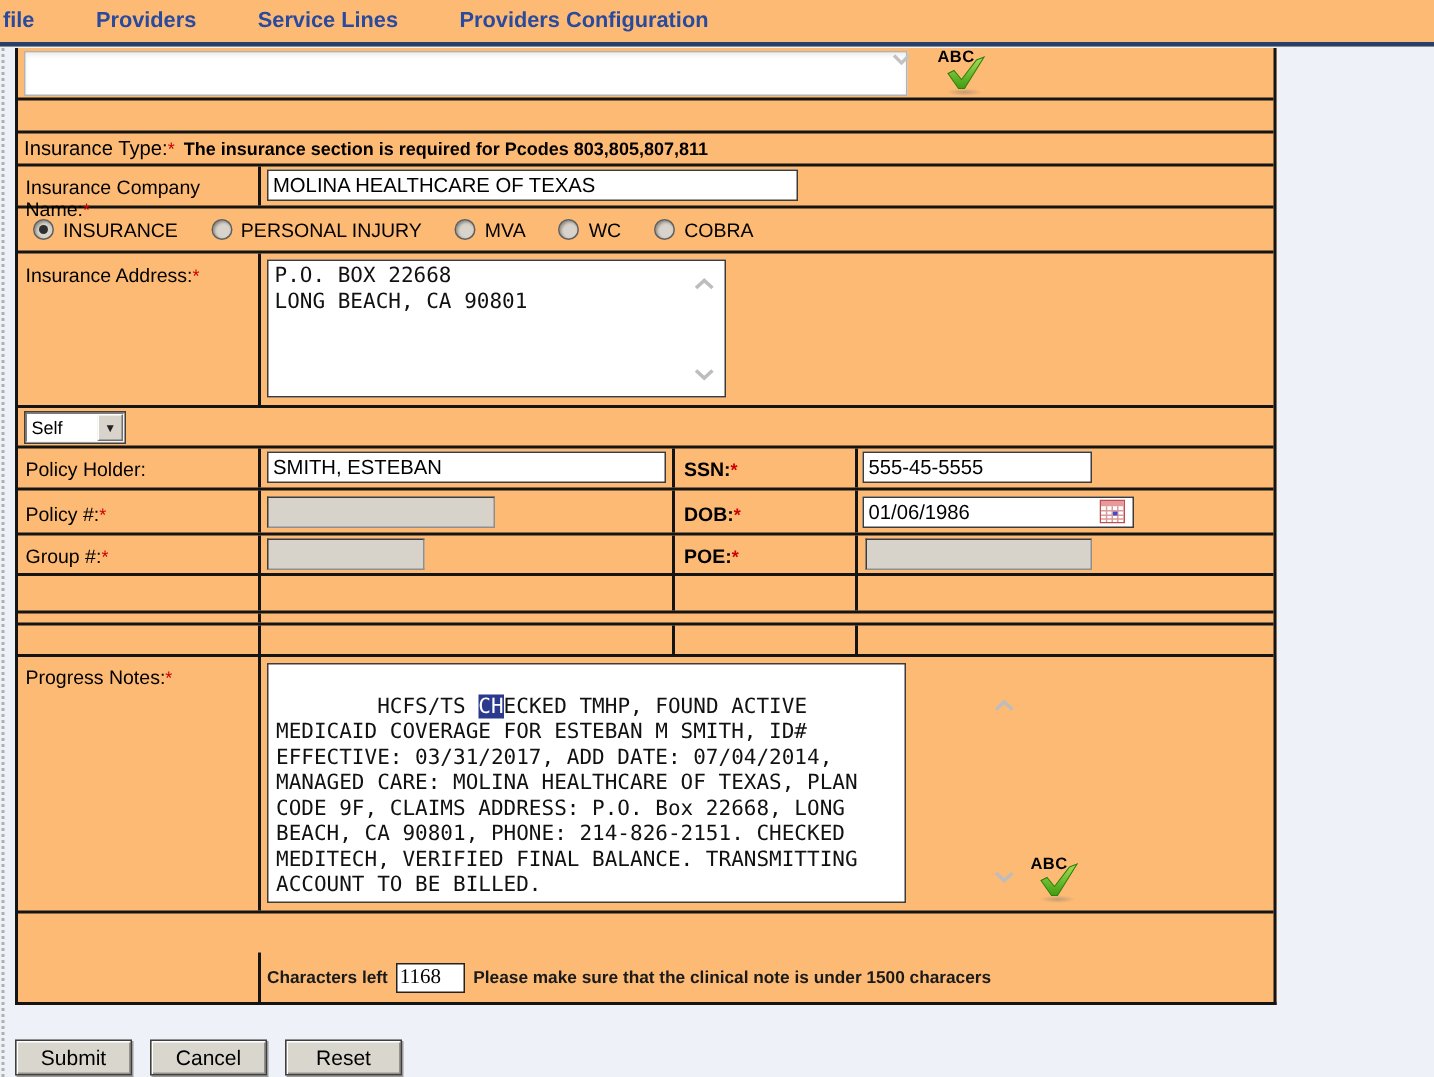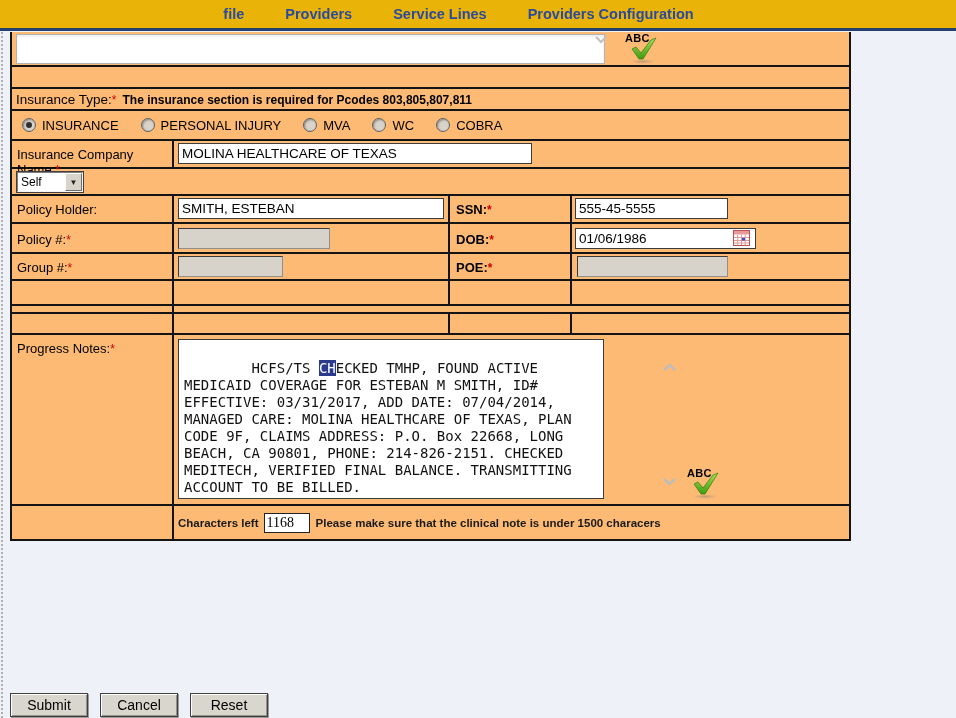--- a/index.html
+++ b/index.html
@@ -7,26 +7,25 @@
   body {
     background: #eef1f7;
     font-family: "Liberation Sans", sans-serif;
     position: relative;
     overflow: hidden;
     color: #000;
   }
   
   .nav {
     height: 31px;
-    background: #eab308;
+    background: #fdba74;
     border-bottom: 3px solid #24416e;
     display: flex;
     align-items: center;
     padding-left: 2px;
-    justify-content: center;
   }
   .nav-item {
     color: #2a4a9e;
     font-weight: bold;
     font-size: 14.5px;
     text-decoration: none;
     margin-right: 41px;
     white-space: nowrap;
     cursor: pointer;
   }
@@ -36,21 +35,21 @@
   }
   
   .maintable {
     position: absolute; left: 10px; top: 32px; width: 841px;
     border-left: 2px solid #141414;
     border-right: 2px solid #141414;
     border-bottom: 2px solid #141414;
     background: #fdba74;
   }
   .row { display: flex; border-bottom: 2px solid #141414; position: relative; }
-  .row:last-child { border-bottom: none; }
+  .row:last-child { border-bottom: none; margin-top: 26px; }
   .lblcell { width: 162px; border-right: 2px solid #141414; padding: 4px 2px 0 5px; font-size: 13px; }
   .c2 { width: 276px; border-right: 2px solid #141414; position: relative; }
   .c3 { width: 122px; border-right: 2px solid #141414; padding: 6px 0 0 6px; font-size: 13px; font-weight: bold; }
   .c4 { flex: 1; position: relative; }
   .wide { flex: 1; position: relative; }
   .req { color: #cc0000; font-size: 12px; }
   .sec-label { font-size: 13.5px; }
   .sec-note { font-size: 12px; font-weight: bold; margin-left: 6px; }
   
   .txt {
@@ -169,55 +168,74 @@
   <div class="row" style="height:22px">
     <div class="wide"></div>
   </div>
 
   <div class="row" style="height:22px;align-items:center">
     <div class="wide" style="padding-left:4px">
       <span class="sec-label">Insurance Type:</span><span class="req">*</span><span class="sec-note">The insurance section is required for Pcodes 803,805,807,811</span>
     </div>
   </div>
 
-  <div class="row" style="height:30px">
-    <div class="wide radio-grp">
-      <span class="radio-opt">
-        <span class="radio sel-on"></span>
-        <span>INSURANCE</span>
-      </span>
-      <span class="radio-opt">
-        <span class="radio"></span>
-        <span>PERSONAL INJURY</span>
-      </span>
-      <span class="radio-opt">
-        <span class="radio"></span>
-        <span>MVA</span>
-      </span>
-      <span class="radio-opt">
-        <span class="radio"></span>
-        <span>WC</span>
-      </span>
-      <span class="radio-opt">
-        <span class="radio"></span>
-        <span>COBRA</span>
-      </span>
-    </div>
-  </div>
-
   <div class="row" style="height:28px">
     <div class="lblcell" style="padding-top:6px">
       <span>Insurance Company Name:</span><span class="req">*</span>
     </div>
     <div class="wide">
       <input class="txt" style="margin: 2px 0px 0px 4px; width: 354px;" type="text" value="MOLINA HEALTHCARE OF TEXAS">
     </div>
   </div>
 
-
+  <div class="row" style="height:30px">
+    <div class="wide radio-grp">
+      <span class="radio-opt">
+        <span class="radio sel-on"></span>
+        <span>INSURANCE</span>
+      </span>
+      <span class="radio-opt">
+        <span class="radio"></span>
+        <span>PERSONAL INJURY</span>
+      </span>
+      <span class="radio-opt">
+        <span class="radio"></span>
+        <span>MVA</span>
+      </span>
+      <span class="radio-opt">
+        <span class="radio"></span>
+        <span>WC</span>
+      </span>
+      <span class="radio-opt">
+        <span class="radio"></span>
+        <span>COBRA</span>
+      </span>
+    </div>
+  </div>
+
+
+  <div class="row" style="height:103px">
+    <div class="lblcell" style="padding-top:7px">
+      <span>Insurance Address:</span><span class="req">*</span>
+    </div>
+    <div class="wide">
+      <div class="monoarea" style="margin:4px 0 0 4px;width:306px;height:92px;padding:2px 20px 2px 4px">P.O. BOX 22668
+LONG BEACH, CA 90801</div>
+      <div class="chev" style="left:288px;top:16px">
+        <svg width="15" height="9" viewBox="0 0 15 9">
+            <path d="M2 7 L7.5 2 L13 7" stroke="#bdbdbd" stroke-width="2.4" fill="none"></path>
+          </svg>
+      </div>
+      <div class="chev" style="left:288px;top:76px">
+        <svg width="15" height="9" viewBox="0 0 15 9">
+            <path d="M2 2 L7.5 7 L13 2" stroke="#bdbdbd" stroke-width="2.4" fill="none"></path>
+          </svg>
+      </div>
+    </div>
+  </div>
 
   <div class="row" style="height:27px">
     <div class="wide">
       <div class="sel" style="margin:3px 0 0 5px">
         <span>Self</span>
         <span class="sel-btn">▼</span>
       </div>
     </div>
   </div>
 

